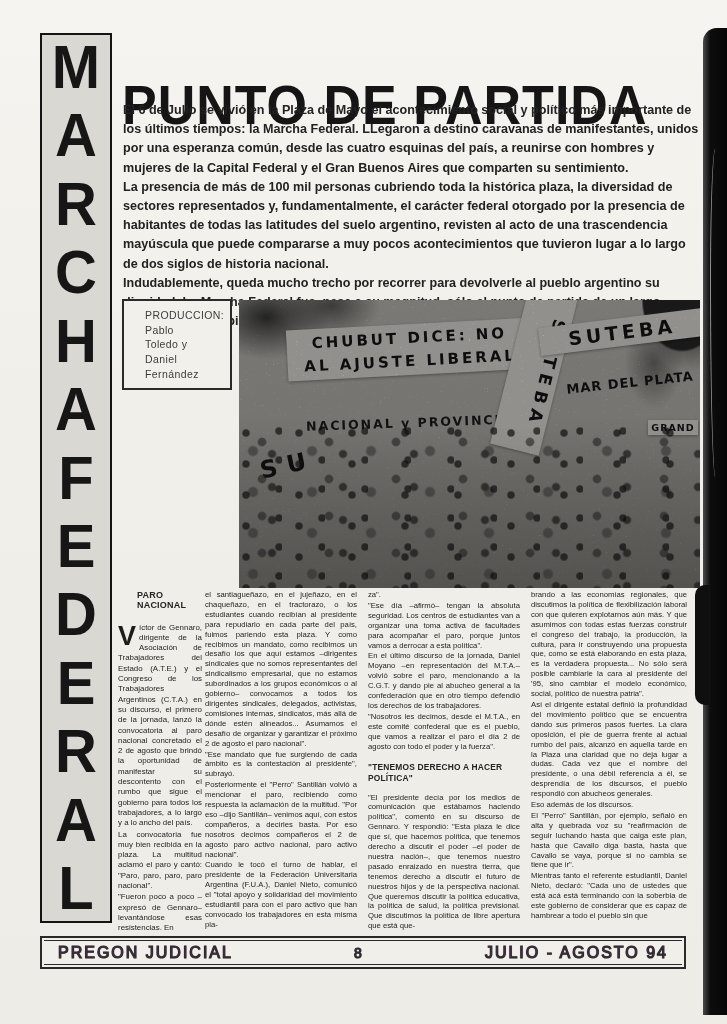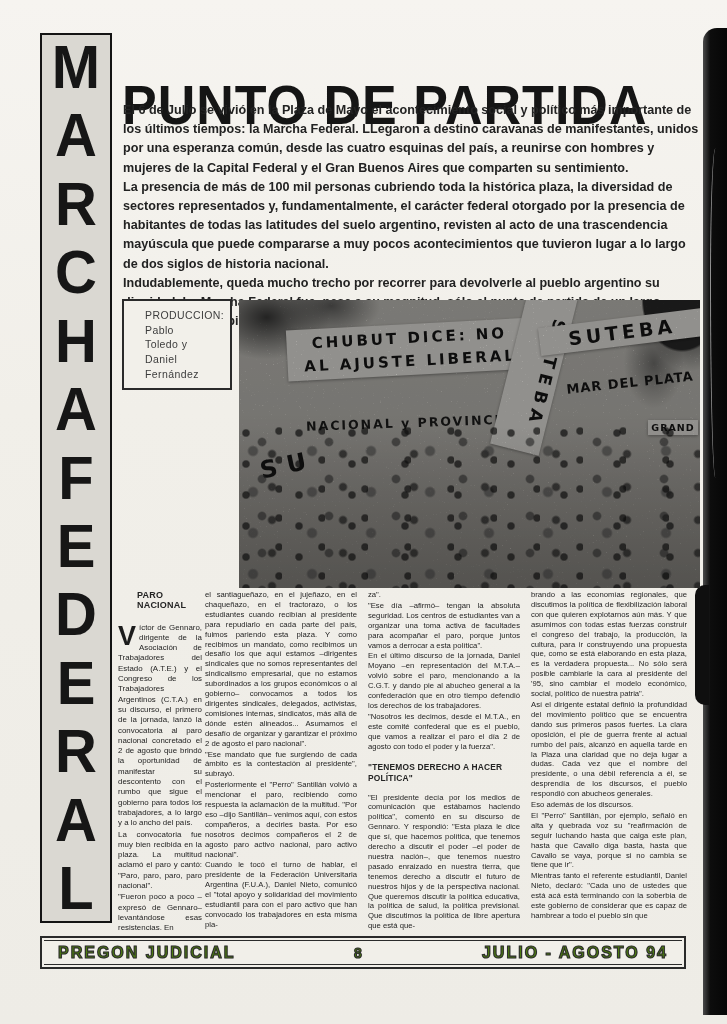--- a/index.html
+++ b/index.html
@@ -95,22 +95,22 @@
     padding:2px 3px 0 0; color:#1c1c1c;}
   .subhead{font-weight:bold; font-size:8.4px; letter-spacing:.2px; margin:10px 0 9px 0;
     text-align:left; line-height:11px;}
 
   
   .footer{position:absolute; left:40px; top:936px; width:646px; height:33px;
     border:2px solid #2a2a2a; box-sizing:border-box; background:#f1efe9;}
   .footer-inner{position:absolute; inset:2px; border-top:1px solid #2a2a2a;
     border-bottom:1px solid #2a2a2a; display:flex; align-items:center;
     justify-content:space-between; padding:0 14px;}
-  .outline-text{font-weight:700; font-size:16px; letter-spacing:2px;
-    color:#4d7c0f; -webkit-text-stroke:1.1px #2d2d2d; text-shadow:0 0 1px #444;}
+  .outline-text{font-weight:400; font-size:16px; letter-spacing:2px;
+    color:#701a75; -webkit-text-stroke:1.1px #2d2d2d; text-shadow:0 0 1px #444;}
   .page-num{font-size:14px;}
 </style>
 </head>
 <body>
 
 <div class="page">
 
   <div class="scan-edge">
     <div class="scan-hairline"></div>
   </div>

